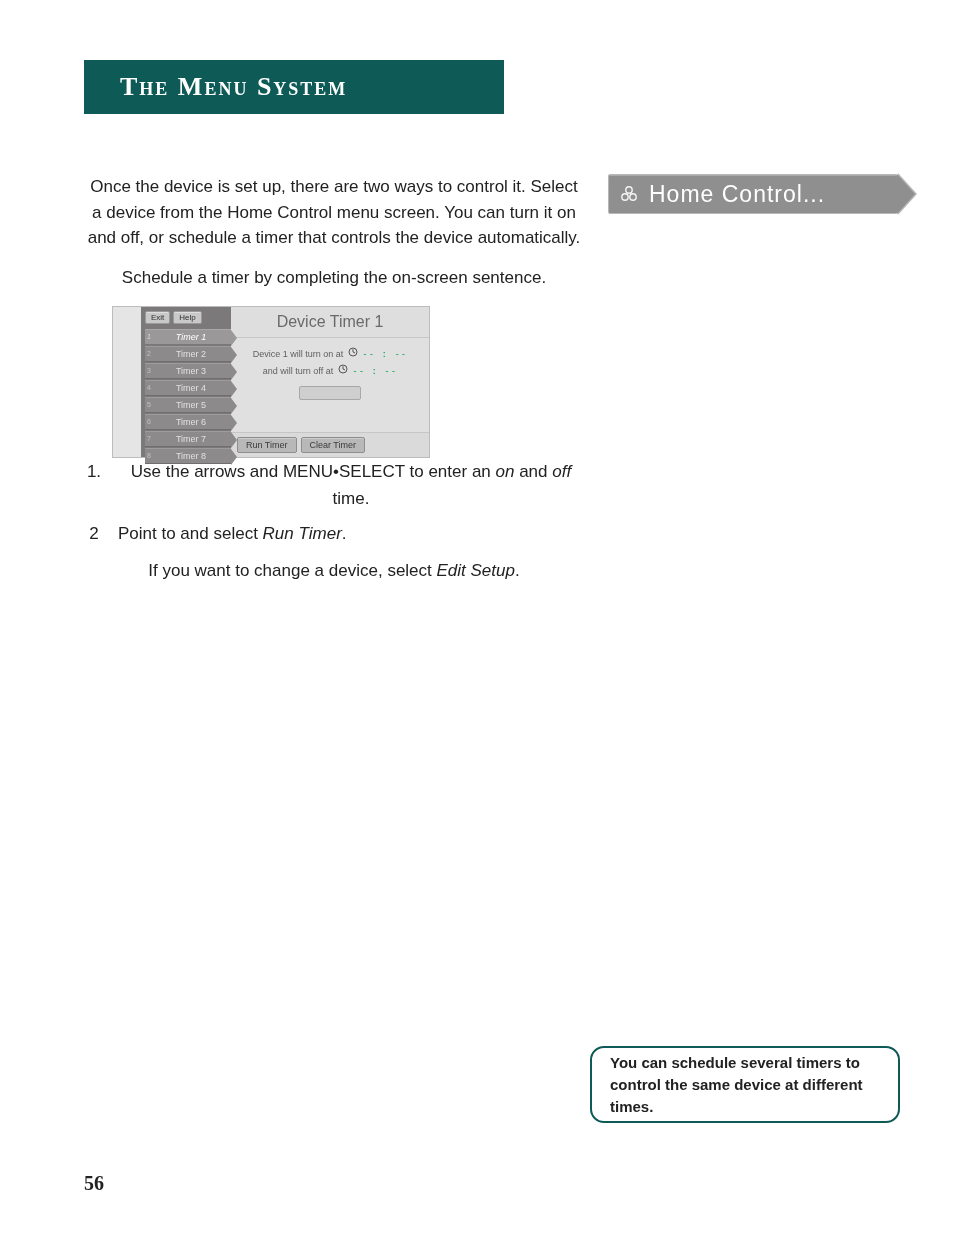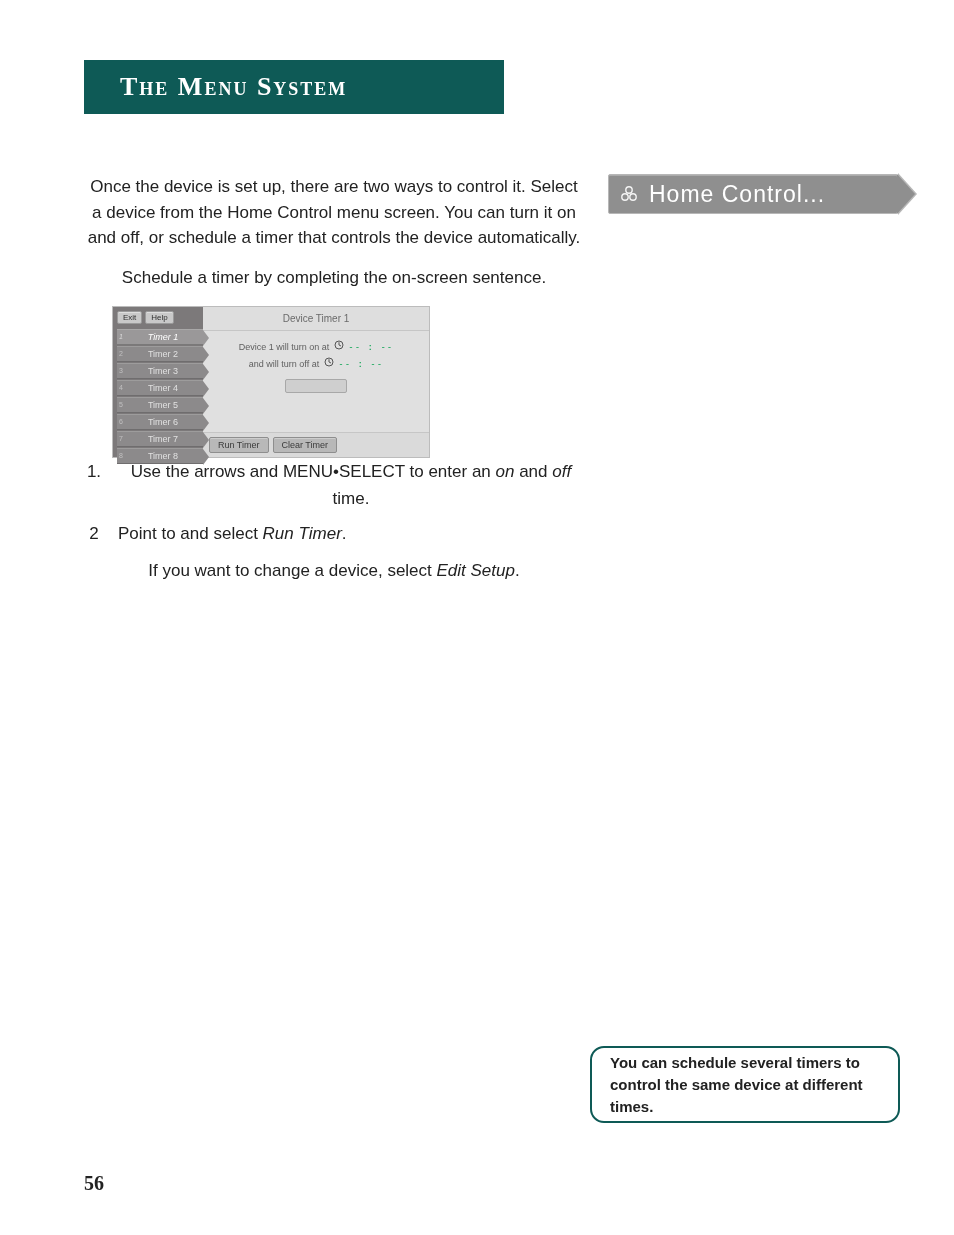--- a/index.html
+++ b/index.html
@@ -106,20 +106,21 @@
     margin-left: 28px;
     border: 1px solid #bcbcbc;
     background: #e5e5e5;
     font-family: "Verdana", "Tahoma", sans-serif;
     font-size: 10px;
     color: #5a5a5a;
   }
   .osd-top {
     display: flex;
     height: 150px;
+    padding-left: 28px;
   }
   .osd-sidebar {
     width: 90px;
     background: #7c797a;
     padding: 4px 0 4px 4px;
     box-sizing: border-box;
     display: flex;
     flex-direction: column;
     gap: 1px;
   }
@@ -172,21 +173,21 @@
 
   .osd-main {
     flex: 1;
     background: #e0e0e0;
     display: flex;
     flex-direction: column;
   }
   .osd-title {
     border-bottom: 1px solid #c6c6c6;
     padding: 6px 8px;
-    font-size: 10px;
+    font-size: 16px;
     color: #6a6a6a;
     background: #dedede;
   }
   .osd-body {
     flex: 1;
     padding: 8px 10px;
     font-size: 9px;
     color: #606060;
     line-height: 1.9;
   }

